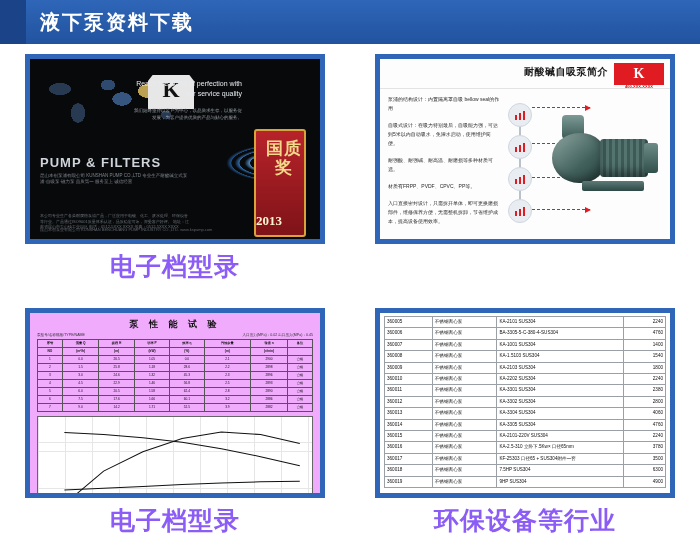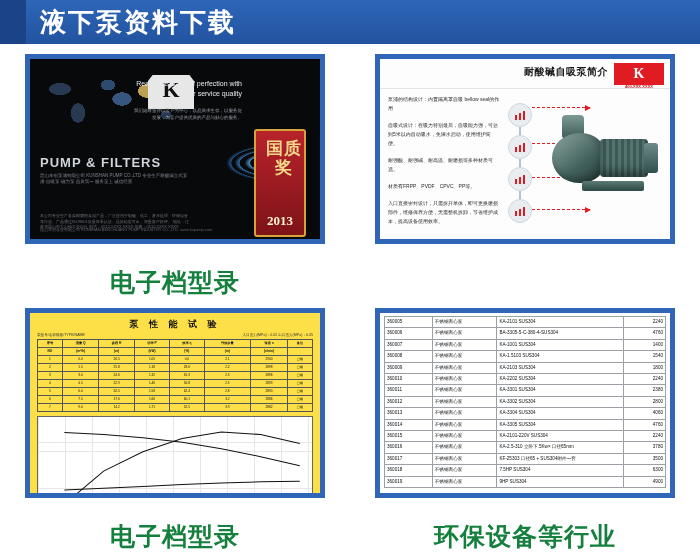--- a/index.html
+++ b/index.html
@@ -25,21 +25,21 @@
     background: linear-gradient(#2f66b8, #21539f);
     display: flex;
     align-items: center;
   }
   .header-accent {
     width: 26px; height: 44px;
     background: #1b4488;
   }
   .header-title {
     color: #ffffff;
-    font-size: 26px;
+    font-size: 20px;
     font-weight: bold;
     letter-spacing: 2px;
     padding-left: 14px;
     white-space: nowrap;
   }
 
   
   .grid {
     position: absolute;
     left: 0; top: 44px;
@@ -59,24 +59,24 @@
     width: 300px;
     height: 190px;
     border: 5px solid #2f66b8;
     background: #ffffff;
     position: relative;
     overflow: hidden;
     flex: none;
     padding-left: 16px;
   }
   .caption {
-    margin-top: 22px;
+    margin-top: 6px;
     font-size: 25px;
     font-weight: bold;
-    color: #15803d;
+    color: #8b5cf6;
     letter-spacing: 1px;
     white-space: nowrap;
   }
 
   
   .cat {
     position: absolute; inset: 0;
     background: #08090b;
   }
   .cat-map {
@@ -151,21 +151,21 @@
   }
   .cat-badge-txt {
     position: absolute; left: 0; right: 0; top: 8px;
     text-align: center; color: #f4d98a;
     font-size: 17px; font-weight: bold; line-height: 19px;
     letter-spacing: 1px;
     margin-left: 8px;
   }
   .cat-badge-year {
     position: absolute; left: 0; right: 0; bottom: 6px;
-    text-align: center; color: #fff4d0;
+    text-align: left; color: #fff4d0;
     font-size: 13px; font-weight: bold;
     font-family: "Liberation Serif", serif;
   }
   .cat-footer {
     position: absolute; left: 10px; bottom: 6px;
     color: #5d646b; font-size: 4px; line-height: 6px;
   }
 
   
   .ppt { position: absolute; inset: 0; background: #fdfdfd; }
@@ -259,21 +259,21 @@
     background: linear-gradient(#7d9a96,#3b5a56);
   }
   .pump-base {
     position: absolute; left: 30px; top: 74px;
     width: 62px; height: 10px;
     background: linear-gradient(#5c7a76,#2d4845);
     border-radius: 2px;
   }
 
   
-  .perf { position: absolute; inset: 0; background: #fde047; padding: 5px 7px; }
+  .perf { position: absolute; inset: 0; background: #f0abfc; padding: 5px 7px; }
   .perf-title {
     text-align: center; font-size: 9px; font-weight: bold; color: #111;
     letter-spacing: 4px;
   }
   .perf-sub {
     display: flex; justify-content: space-between;
     font-size: 3.6px; color: #333; margin-top: 2px;
   }
   table.perf-tbl {
     width: 100%; border-collapse: collapse; margin-top: 2px;

